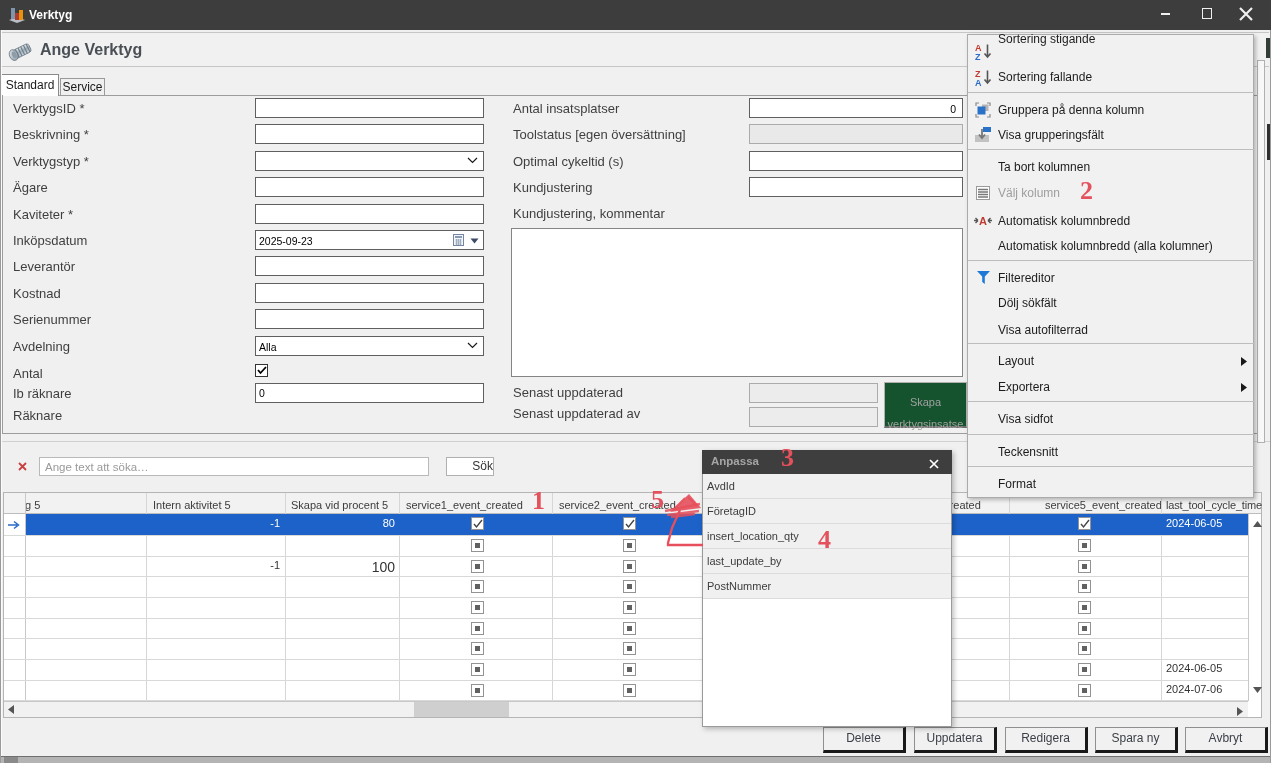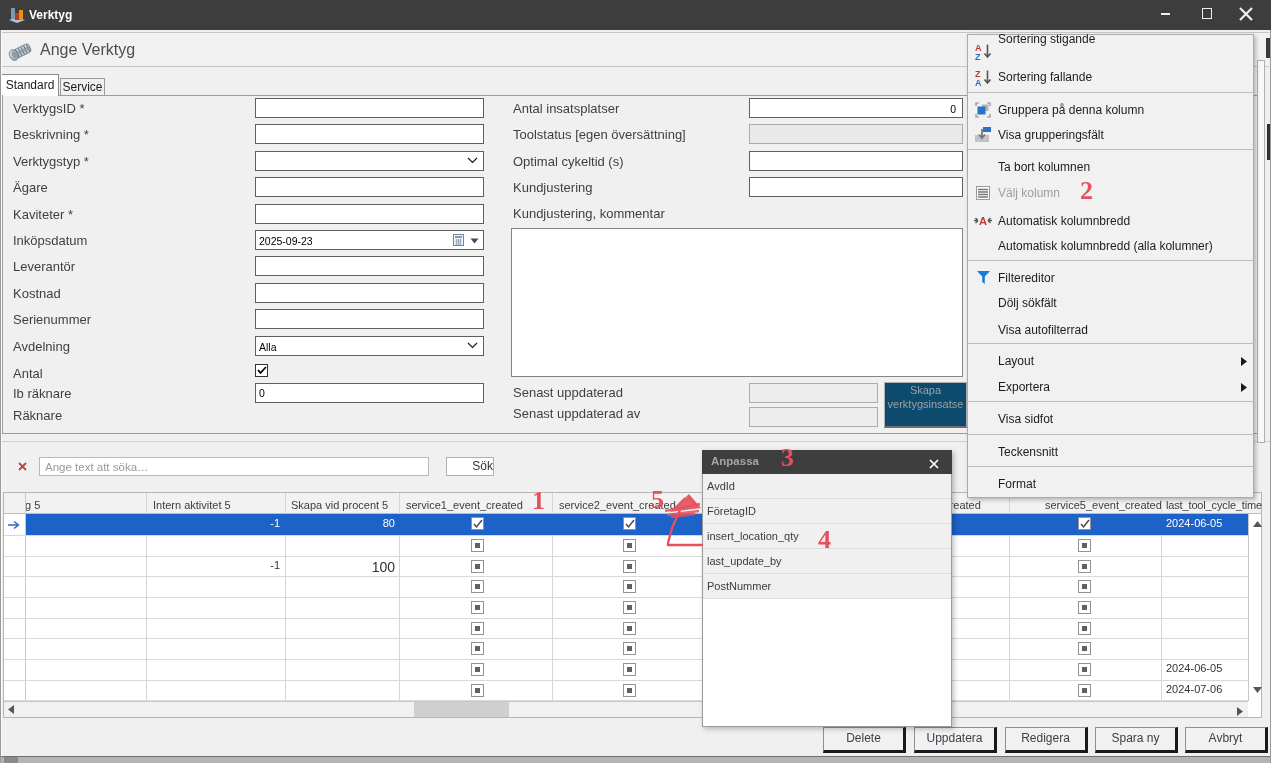--- a/index.html
+++ b/index.html
@@ -53,21 +53,21 @@
         <stop offset="1" stop-color="#8fa0ac"></stop>
     </linearGradient>
   </defs>
   <g transform="rotate(-26 14 14)">
     <rect x="8" y="9.5" width="17" height="9" rx="2.5" fill="url(#met)" stroke="#5f6d78" stroke-width="0.7"></rect>
     <path d="M11,9.5 L11,18.5 M14,9.5 L14,18.5 M17,9.5 L17,18.5 M20,9.5 L20,18.5 M23,9.5 L23,18.5" stroke="#6c7b87" stroke-width="1.1"></path>
     <ellipse cx="7" cy="14" rx="4.2" ry="5.6" fill="url(#met2)" stroke="#5f6d78" stroke-width="0.7"></ellipse>
     <ellipse cx="7.6" cy="14" rx="2.2" ry="3.4" fill="#8e9ca7"></ellipse>
   </g>
 </svg>
-<div class="abs" style="left:40px;top:41px;font-size:16px;font-weight:normal;color:#4a4f55">Ange Verktyg</div>
+<div class="abs" style="left:40px;top:41px;font-size:16px;font-weight:bold;color:#4a4f55">Ange Verktyg</div>
 
 <div class="abs" style="left:1px;top:74px;width:58px;height:22px;background:#fff;border:1px solid #8a8a8a;border-bottom:none;box-sizing:border-box;font-size:12px;color:#1a1a1a;text-align:center;line-height:21px">Standard</div>
 <div class="abs" style="left:60px;top:78px;width:45px;height:18px;background:#f0f0f0;border:1px solid #9a9a9a;border-bottom:none;box-sizing:border-box;font-size:12px;color:#1a1a1a;text-align:center;line-height:17px">Service</div>
 
 <div class="abs" style="left:59px;top:95px;width:1198px;height:1px;background:#9c9c9c"></div>
 <div class="abs" style="left:2px;top:95px;width:1px;height:339px;background:#9c9c9c"></div>
 <div class="abs" style="left:2px;top:433px;width:1255px;height:1px;background:#9c9c9c"></div>
 
 <div class="lbl" style="left:13px;top:97.5px">VerktygsID *</div>    
 <div class="inp" style="left:255px;top:97.5px"></div>
@@ -123,21 +123,21 @@
 <div class="lbl" style="left:513px;top:150.5px">Optimal cykeltid (s)</div>
 <div class="inp" style="left:749px;top:150.5px;width:214px"></div>
 <div class="lbl" style="left:513px;top:177px">Kundjustering</div>
 <div class="inp" style="left:749px;top:177px;width:214px"></div>
 <div class="lbl" style="left:513px;top:203px">Kundjustering, kommentar</div>
 <div class="abs" style="left:511px;top:228px;width:452px;height:149px;background:#fff;border:1px solid #848484;box-sizing:border-box"></div>
 <div class="lbl" style="left:513px;top:384px;line-height:17px">Senast uppdaterad</div>
 <div class="inp" style="left:749px;top:383px;width:129px;height:20px;background:#ececec;border-color:#ababab"></div>
 <div class="lbl" style="left:513px;top:405px;line-height:17px">Senast uppdaterad av</div>
 <div class="inp" style="left:749px;top:407px;width:129px;background:#ececec;border-color:#ababab"></div>
-<div class="abs" style="left:884px;top:382px;width:83px;height:46px;background:#0c4a6e;border:1px solid #b0b0b0;border-bottom:2px solid #6f6f6f;box-sizing:border-box;font-size:11px;color:#a0a0a0;text-align:center;padding-top:0;line-height:14px">Skapa<br>verktygsinsatse</div>
+<div class="abs" style="left:884px;top:382px;width:83px;height:46px;background:#14532d;border:1px solid #b0b0b0;border-bottom:2px solid #6f6f6f;box-sizing:border-box;font-size:11px;color:#a0a0a0;text-align:center;padding-top:8px;line-height:22px">Skapa<br>verktygsinsatse</div>
 
 <div class="abs" style="left:0;top:441px;width:1271px;height:1px;background:#d0d0d0"></div>
 
 <svg class="abs" style="left:18px;top:462px" width="9" height="9" viewBox="0 0 9 9">
     <path d="M1,1 L8,8 M8,1 L1,8" stroke="#c84040" stroke-width="1.8"></path>
   </svg>
 <div class="abs" style="left:39px;top:457px;width:390px;height:19px;background:#fff;border:1px solid #b9b9b9;box-sizing:border-box"></div>
 <div class="abs" style="left:45px;top:461px;font-size:11.5px;color:#9a9a9a">Ange text att söka…</div>
 <div class="abs" style="left:446px;top:457px;width:48px;height:19px;background:#fff;border:1px solid #b0b0b0;box-sizing:border-box;font-size:12px;color:#333;text-align:right;line-height:17px">Sök</div>
 

